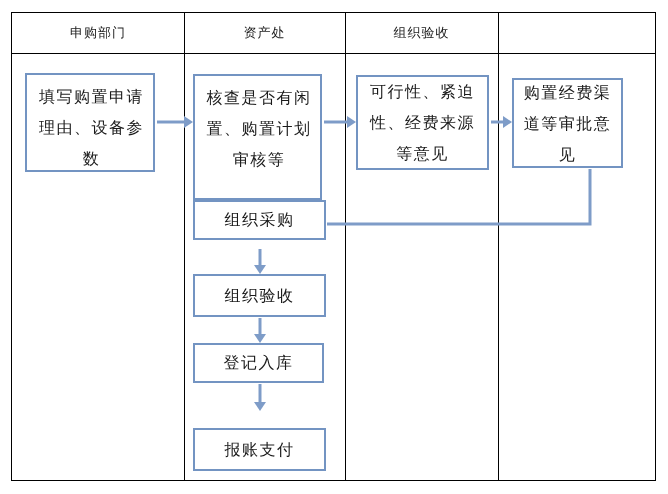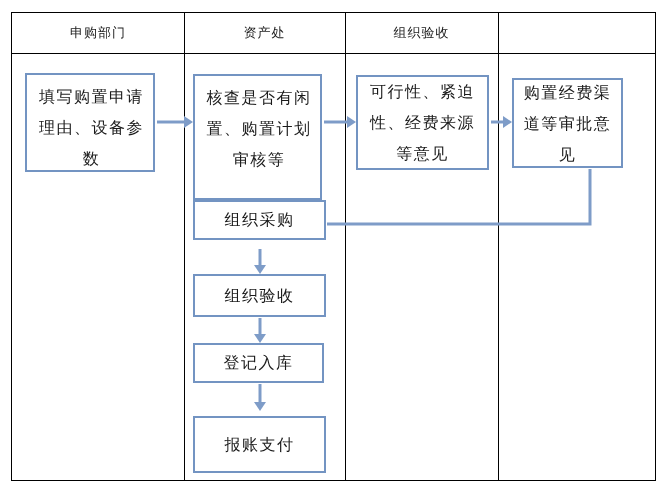--- a/index.html
+++ b/index.html
@@ -108,21 +108,21 @@
   <div class="flow-box centered" style="left:356px;top:75px;width:133px;height:95px">可行性、紧迫性、经费来源等意见</div>
 
   <div class="flow-box centered" style="left:512px;top:78px;width:111px;height:90px">购置经费渠道等审批意见</div>
 
   <div class="flow-box single" style="left:193px;top:200px;width:133px;height:40px">组织采购</div>
 
   <div class="flow-box single" style="left:193px;top:274px;width:133px;height:43px">组织验收</div>
 
   <div class="flow-box single" style="left:193px;top:343px;width:131px;height:40px">登记入库</div>
 
-  <div class="flow-box single" style="left:193px;top:416px;width:133px;height:57px">报账支付</div>
+  <div class="flow-box single" style="left:193px;top:428px;width:133px;height:43px">报账支付</div>
 
   <svg class="connectors" viewBox="0 0 668 494">
 
     <g>
       <line x1="157" y1="122" x2="185" y2="122" style="stroke:var(--arrow)" stroke-width="3"></line>
       <polygon points="184,116 193,122 184,128" style="fill:var(--arrow)"></polygon>
     </g>
 
     <g>
       <line x1="324" y1="122" x2="348" y2="122" style="stroke:var(--arrow)" stroke-width="3"></line>

